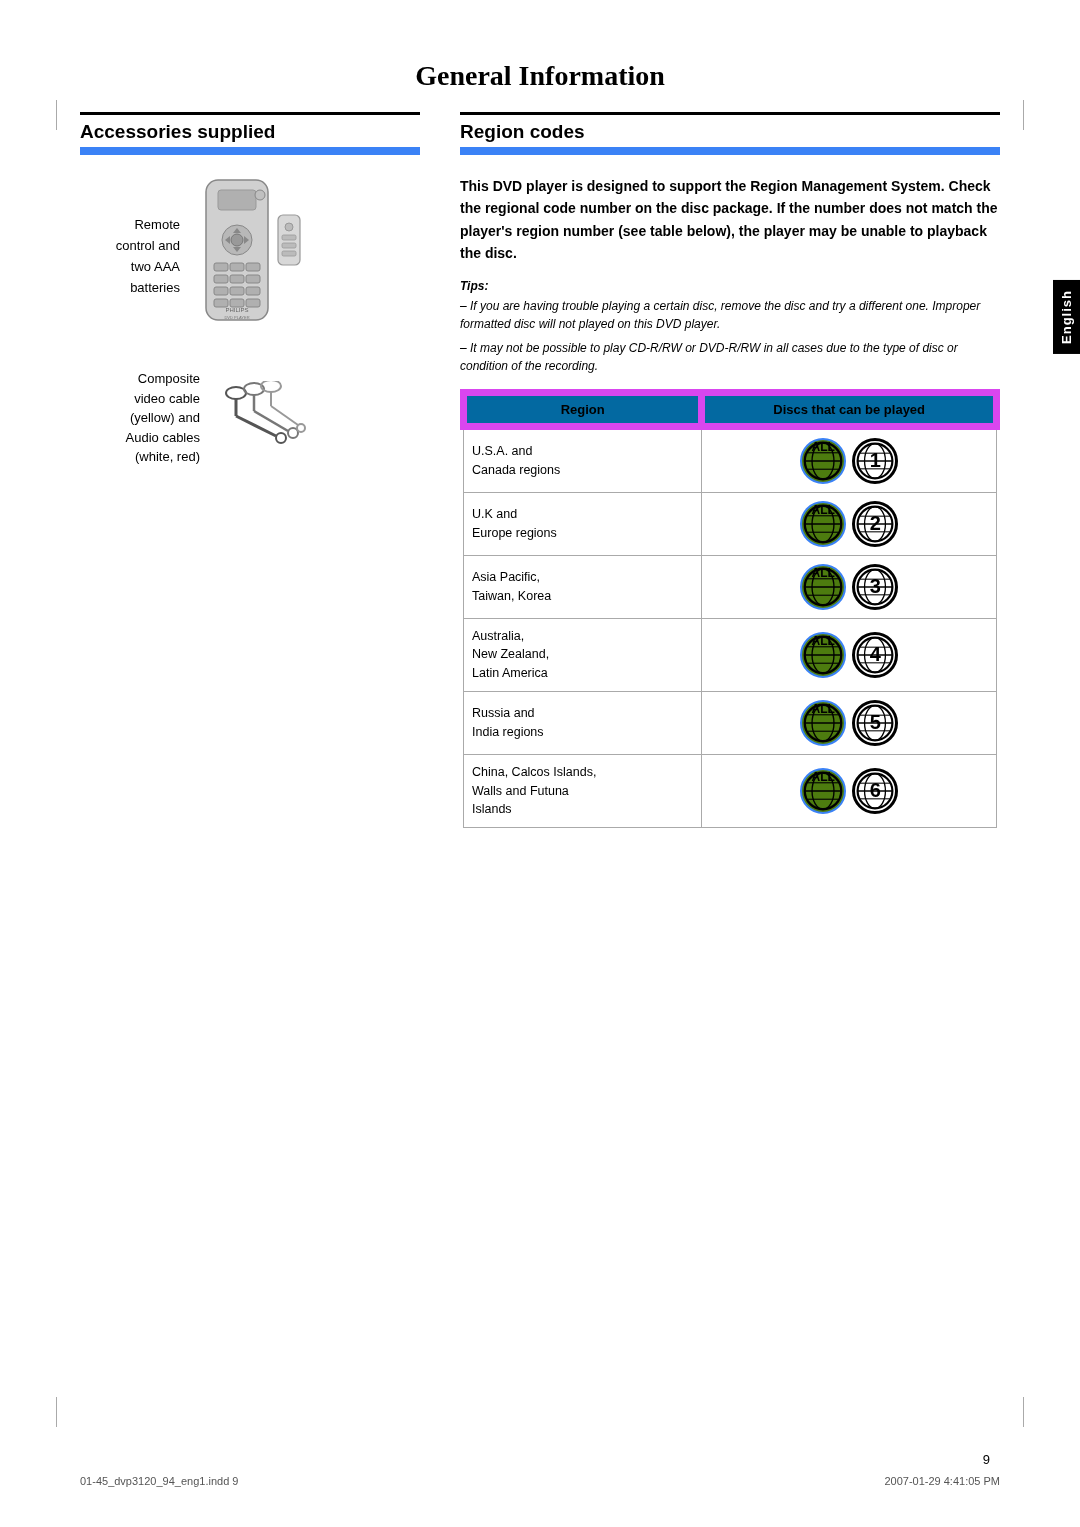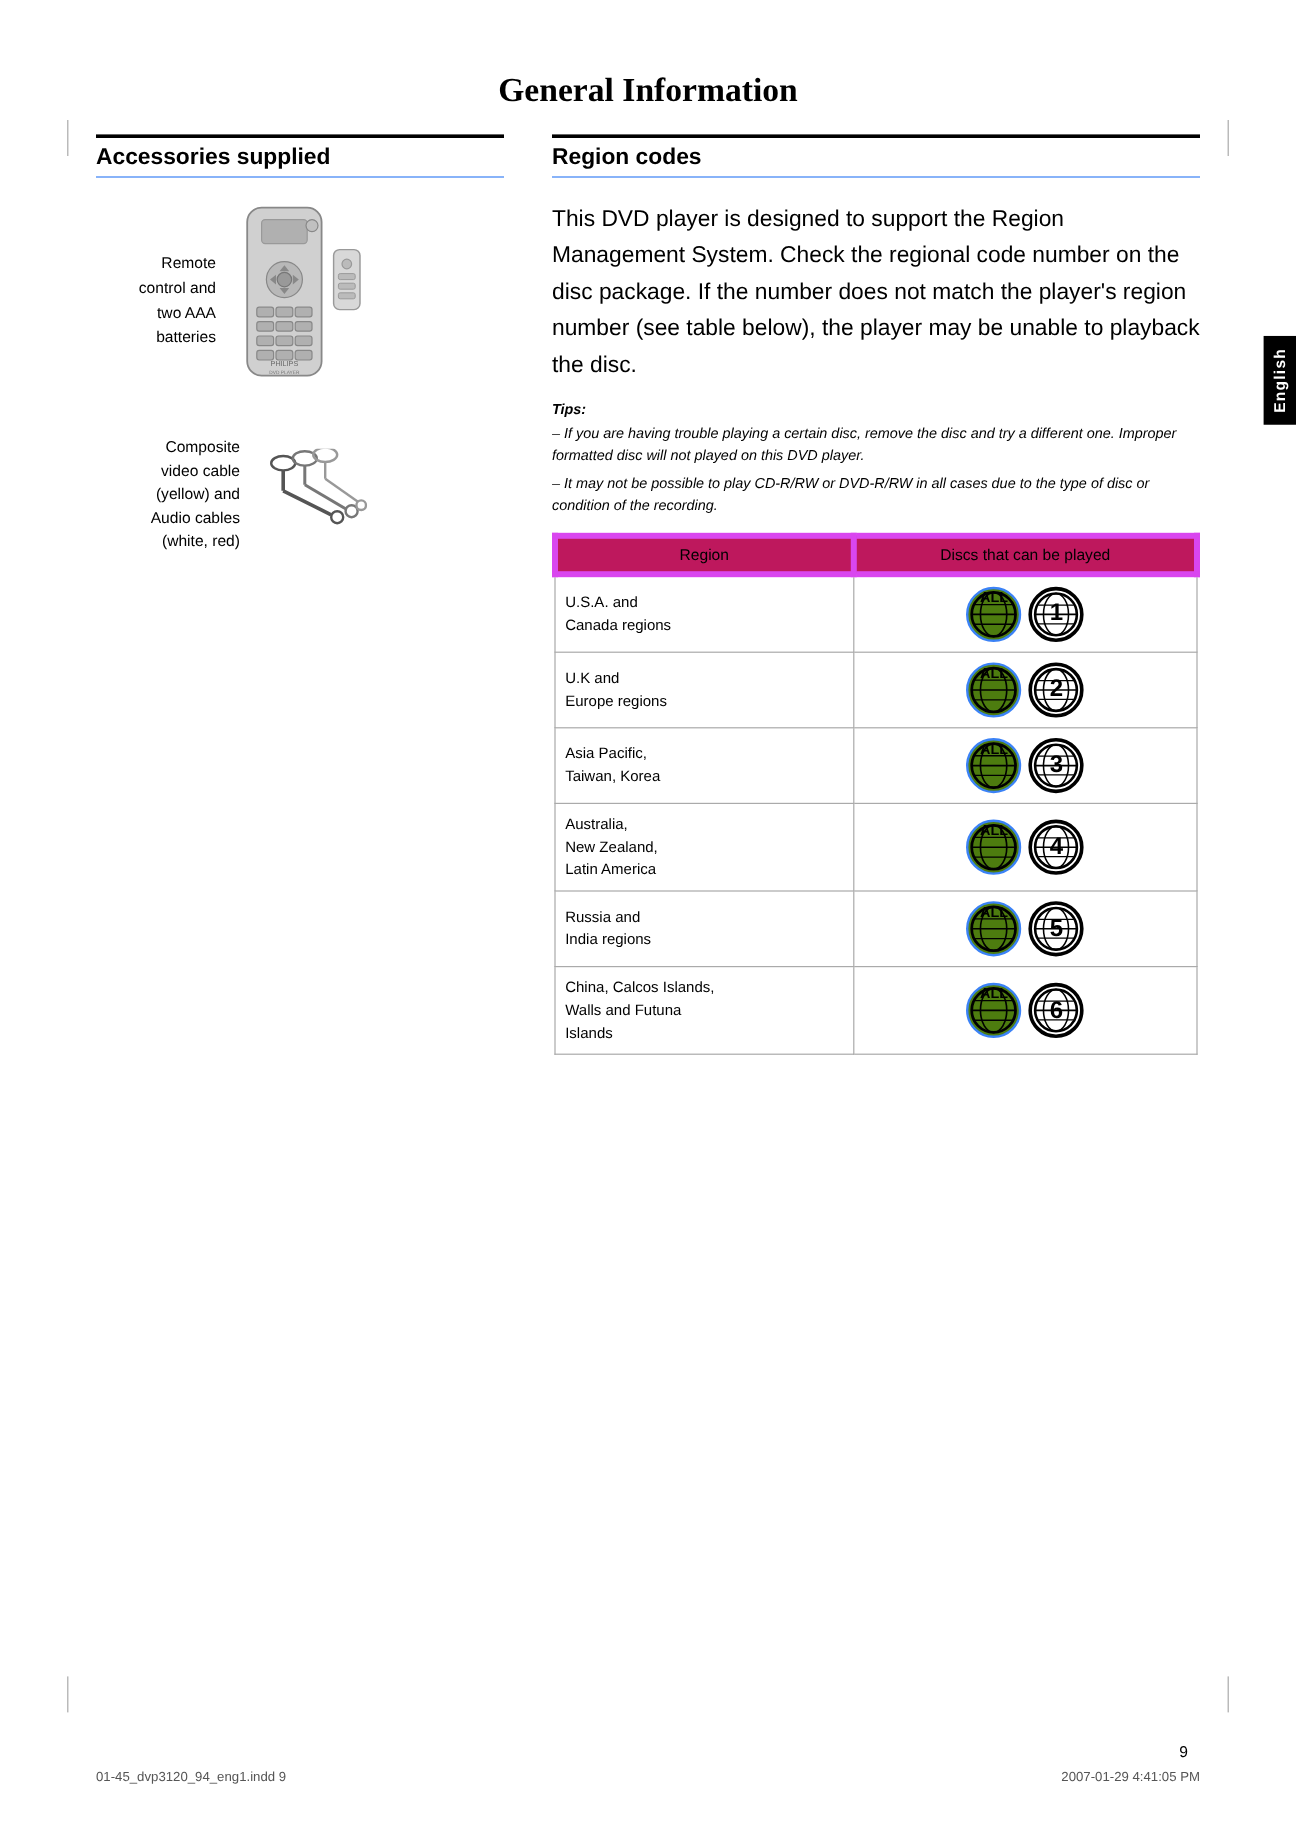--- a/index.html
+++ b/index.html
@@ -58,21 +58,21 @@
 
     .right-col {
       flex: 1;
     }
 
     
     .section-heading {
       font-size: 19px;
       font-weight: bold;
       border-top: 3px solid #000;
-      border-bottom: 1px solid #3b82f6;
+      border-bottom: 8px solid #3b82f6;
       padding: 6px 0 4px 0;
       margin-bottom: 20px;
     }
 
     
     .accessory-item {
       display: flex;
       align-items: center;
       margin-bottom: 30px;
       gap: 16px;
@@ -91,23 +91,24 @@
 
     .remote-label {
       font-size: 13px;
       line-height: 1.6;
       text-align: right;
       min-width: 100px;
     }
 
     
     .region-text {
-      font-size: 19px;
+      font-size: 14px;
       line-height: 1.6;
       margin-bottom: 14px;
+      font-weight: bold;
     }
 
     .tips-section {
       margin-bottom: 14px;
     }
 
     .tips-label {
       font-size: 12px;
       font-style: italic;
       font-weight: bold;
@@ -122,25 +123,25 @@
     }
 
     
     .region-table {
       width: 100%;
       border-collapse: collapse;
       margin-top: 10px;
     }
 
     .region-table th {
-      font-weight: normal;
+      font-weight: bold;
       font-size: 13px;
       padding: 6px 8px;
-      border: 5px solid #d946ef;
-      background: #be185d;
+      border: 7px solid #d946ef;
+      background: #0369a1;
       text-align: center;
     }
 
     .region-table td {
       font-size: 12.5px;
       padding: 8px 8px;
       border: 1px solid #aaa;
       vertical-align: middle;
     }
 

